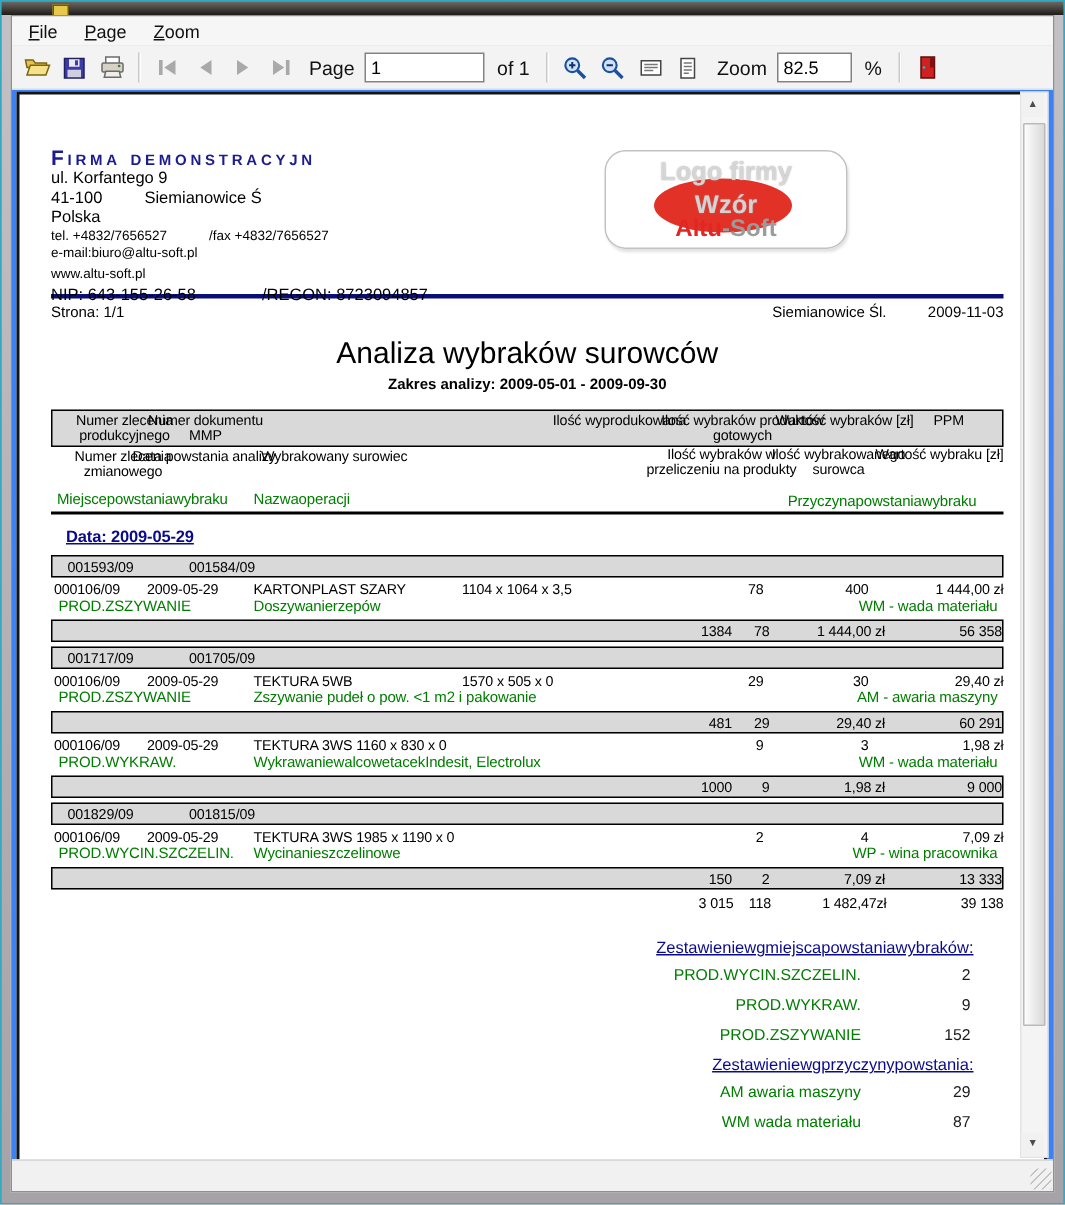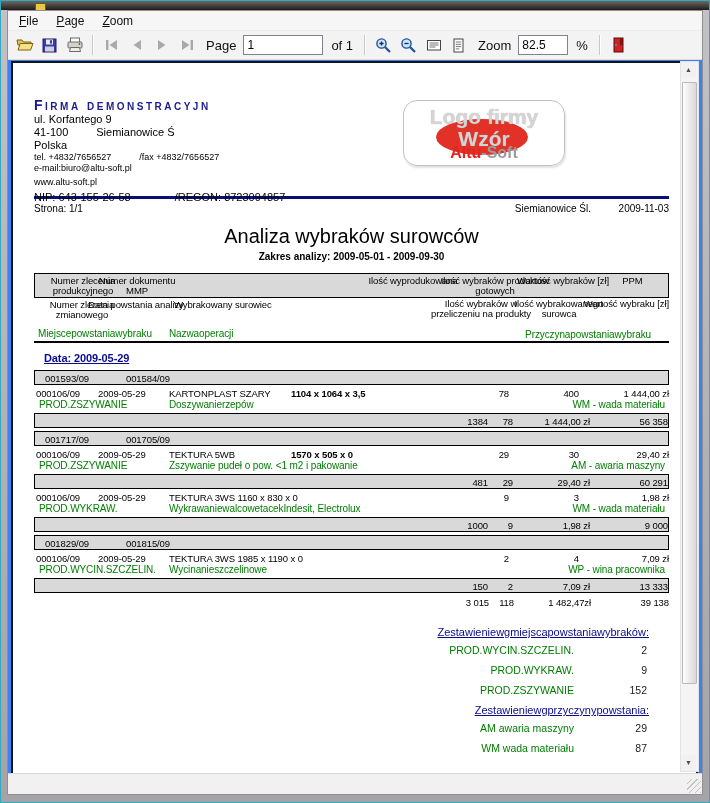--- a/index.html
+++ b/index.html
@@ -42,21 +42,21 @@
   
   .cohead{position:relative;height:99px;}
   .co-name{font-variant:small-caps;letter-spacing:2.5px;font-weight:bold;font-size:14px;color:#1c1c8e;}
   .co-line{font-size:11px;line-height:13px;}
   .co-small{font-size:9px;line-height:11px;}
   .co-gap{display:inline-block;width:28px;}
   .co-nip{font-size:11px;margin-top:3px;}
   .nip-gap{display:inline-block;width:44px;}
   .logo{position:absolute;right:104px;top:3px;width:160px;height:64px;border:1px solid #c2c2c2;border-radius:14px;box-shadow:1px 2px 2px rgba(0,0,0,0.12);}
   .logo-ellipse{position:absolute;left:32px;top:18px;width:92px;height:36px;background:#e23127;border-radius:50%;}
-  .logo-wm{position:absolute;width:100%;text-align:center;font-weight:bold;font-size:21px;color:rgba(222,222,222,0.85);text-shadow:0 0 1px #9a9a9a;}
+  .logo-wm{position:absolute;width:100%;text-align:center;font-weight:bold;font-size:17px;color:rgba(222,222,222,0.85);text-shadow:0 0 1px #9a9a9a;}
   .wm1{top:4px;}
   .wm2{top:26px;}
   .logo-brand{position:absolute;bottom:3px;left:0;width:100%;text-align:center;font-size:16px;font-weight:bold;}
   .brand-red{color:#e02724;}
   .brand-gray{color:#9b9b9b;}
 
   .rule{height:3px;background:#0a0f78;margin-top:0;}
   .meta{position:relative;height:13px;font-size:10px;margin-top:4px;}
   .meta-city{position:absolute;right:78px;}
   .meta-date{position:absolute;right:0;}
@@ -91,21 +91,21 @@
   .date-label{display:inline-block;margin:9px 0 4px 10px;font-size:11px;font-weight:bold;color:#0a0a8c;text-decoration:underline;}
 
   .gband{height:15px;margin-top:2px;}
   .o1{position:absolute;left:10px;top:2px;}
   .o2{position:absolute;left:40px;width:95px;text-align:right;top:2px;}
   .drow{position:relative;height:11px;margin-top:3px;}
   .grow{position:relative;height:12px;font-size:10px;}
   .c-zlec{position:absolute;left:2px;}
   .c-date{position:absolute;left:64px;}
   .c-mat{position:absolute;left:135px;}
-  .c-dim{position:absolute;left:257px;font-weight:bold;}
+  .c-dim{position:absolute;left:274px;}
   .ra{position:absolute;text-align:right;}
   .rq{right:160px;}
   .rs{right:90px;}
   .rv{right:0;}
   .g-place{position:absolute;left:5px;}
   .g-op{position:absolute;left:135px;}
   .g-cause{position:absolute;right:4px;text-align:right;}
   .sband{height:15px;margin-top:2px;}
   .sp{right:180px;top:2px;}
   .sd{right:155px;top:2px;}

